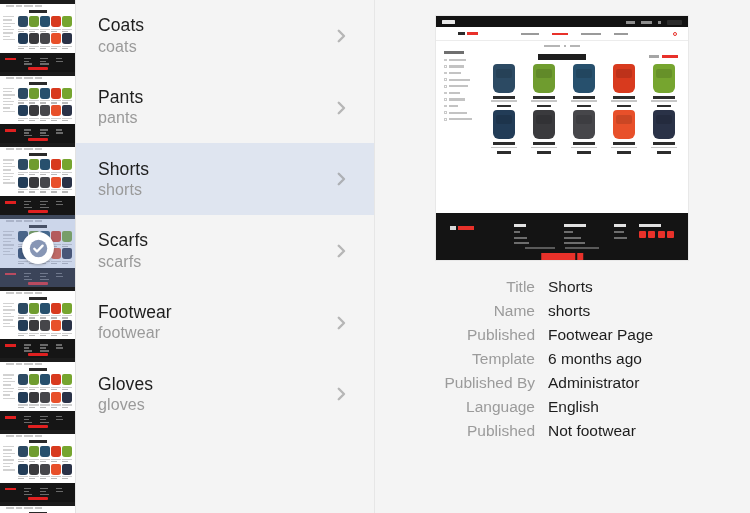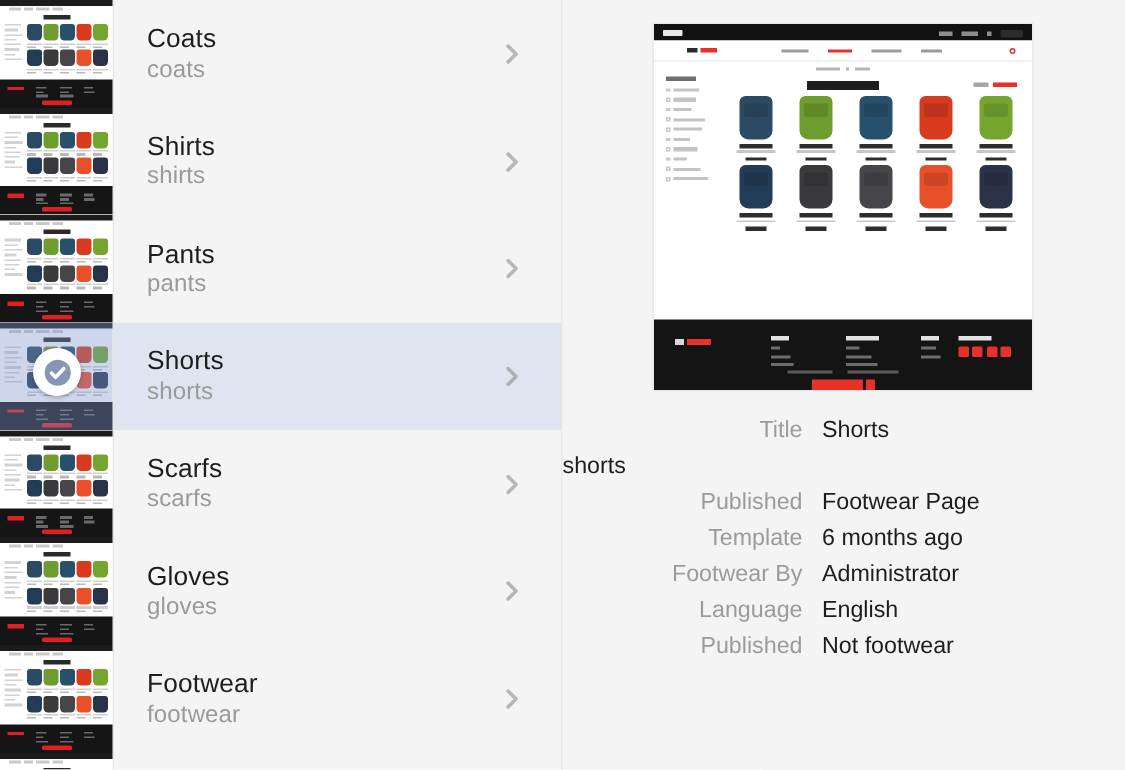--- a/index.html
+++ b/index.html
@@ -788,29 +788,20 @@
           <div class="row-texts">
             <span class="row-title">Coats</span>
             <span class="row-sub">coats</span>
           </div>
           <span class="chev"><svg width="18" height="18" viewBox="0 0 24 24">
               <path d="M9 5l7 7-7 7" fill="none" stroke="#858585" stroke-width="3.2" stroke-linecap="round" stroke-linejoin="round"></path>
             </svg></span>
         </div>
         <div class="row">
           <div class="row-texts">
-            <span class="row-title">Shirts</span>
-            <span class="row-sub">shirts</span>
-          </div>
-          <span class="chev"><svg width="18" height="18" viewBox="0 0 24 24">
-              <path d="M9 5l7 7-7 7" fill="none" stroke="#858585" stroke-width="3.2" stroke-linecap="round" stroke-linejoin="round"></path>
-            </svg></span>
-        </div>
-        <div class="row">
-          <div class="row-texts">
             <span class="row-title">Pants</span>
             <span class="row-sub">pants</span>
           </div>
           <span class="chev"><svg width="18" height="18" viewBox="0 0 24 24">
               <path d="M9 5l7 7-7 7" fill="none" stroke="#858585" stroke-width="3.2" stroke-linecap="round" stroke-linejoin="round"></path>
             </svg></span>
         </div>
         <div class="row selected">
           <div class="row-texts">
             <span class="row-title">Shorts</span>
@@ -824,31 +815,31 @@
           <div class="row-texts">
             <span class="row-title">Scarfs</span>
             <span class="row-sub">scarfs</span>
           </div>
           <span class="chev"><svg width="18" height="18" viewBox="0 0 24 24">
               <path d="M9 5l7 7-7 7" fill="none" stroke="#858585" stroke-width="3.2" stroke-linecap="round" stroke-linejoin="round"></path>
             </svg></span>
         </div>
         <div class="row">
           <div class="row-texts">
-            <span class="row-title">Gloves</span>
-            <span class="row-sub">gloves</span>
+            <span class="row-title">Footwear</span>
+            <span class="row-sub">footwear</span>
           </div>
           <span class="chev"><svg width="18" height="18" viewBox="0 0 24 24">
               <path d="M9 5l7 7-7 7" fill="none" stroke="#858585" stroke-width="3.2" stroke-linecap="round" stroke-linejoin="round"></path>
             </svg></span>
         </div>
         <div class="row">
           <div class="row-texts">
-            <span class="row-title">Footwear</span>
-            <span class="row-sub">footwear</span>
+            <span class="row-title">Gloves</span>
+            <span class="row-sub">gloves</span>
           </div>
           <span class="chev"><svg width="18" height="18" viewBox="0 0 24 24">
               <path d="M9 5l7 7-7 7" fill="none" stroke="#858585" stroke-width="3.2" stroke-linecap="round" stroke-linejoin="round"></path>
             </svg></span>
         </div>
       </div>
   </div>
 
   <div class="detail">
 
@@ -1045,32 +1036,33 @@
 
       </div>
     </div>
 
     <div class="meta" id="meta">
         <div class="meta-row">
           <span class="meta-label">Title</span>
           <span class="meta-value">Shorts</span>
         </div>
         <div class="meta-row">
+          <span class="meta-label">Name</span>
           <span class="meta-value">shorts</span>
         </div>
         <div class="meta-row">
           <span class="meta-label">Published</span>
           <span class="meta-value">Footwear Page</span>
         </div>
         <div class="meta-row">
           <span class="meta-label">Template</span>
           <span class="meta-value">6 months ago</span>
         </div>
         <div class="meta-row">
-          <span class="meta-label">Footwear By</span>
+          <span class="meta-label">Published By</span>
           <span class="meta-value">Administrator</span>
         </div>
         <div class="meta-row">
           <span class="meta-label">Language</span>
           <span class="meta-value">English</span>
         </div>
         <div class="meta-row">
           <span class="meta-label">Published</span>
           <span class="meta-value">Not footwear</span>
         </div>

